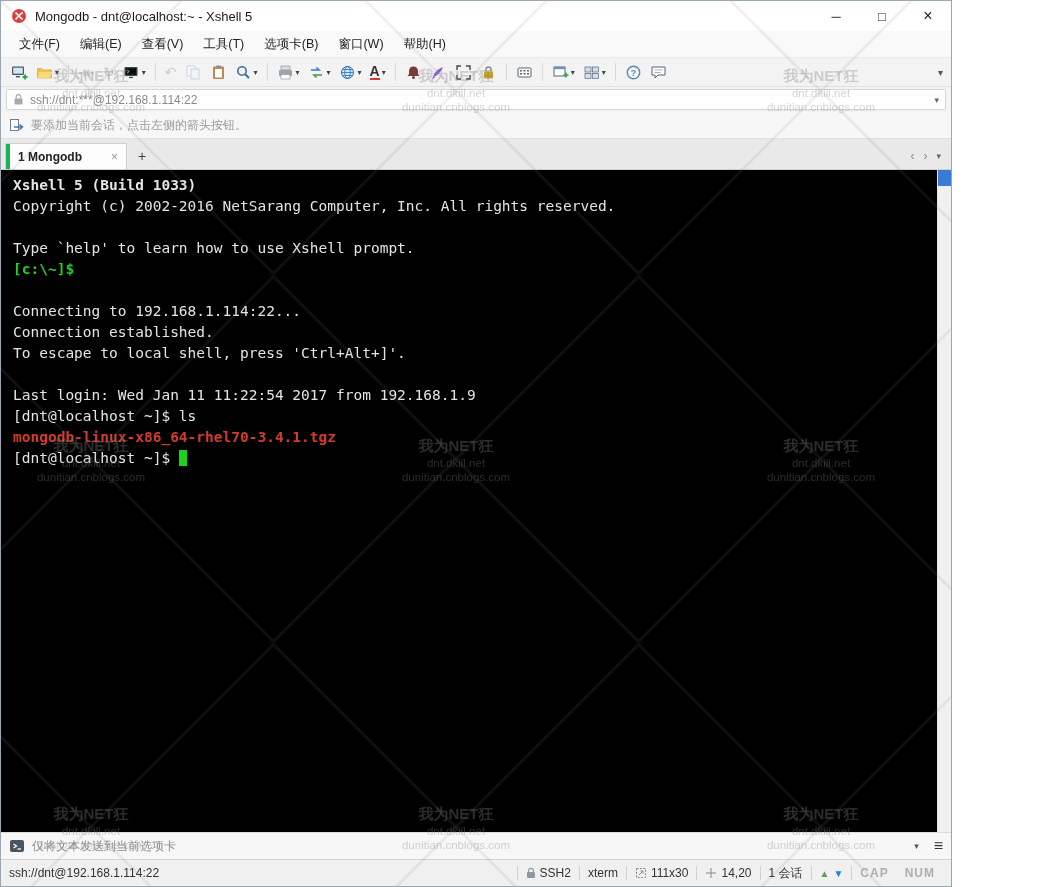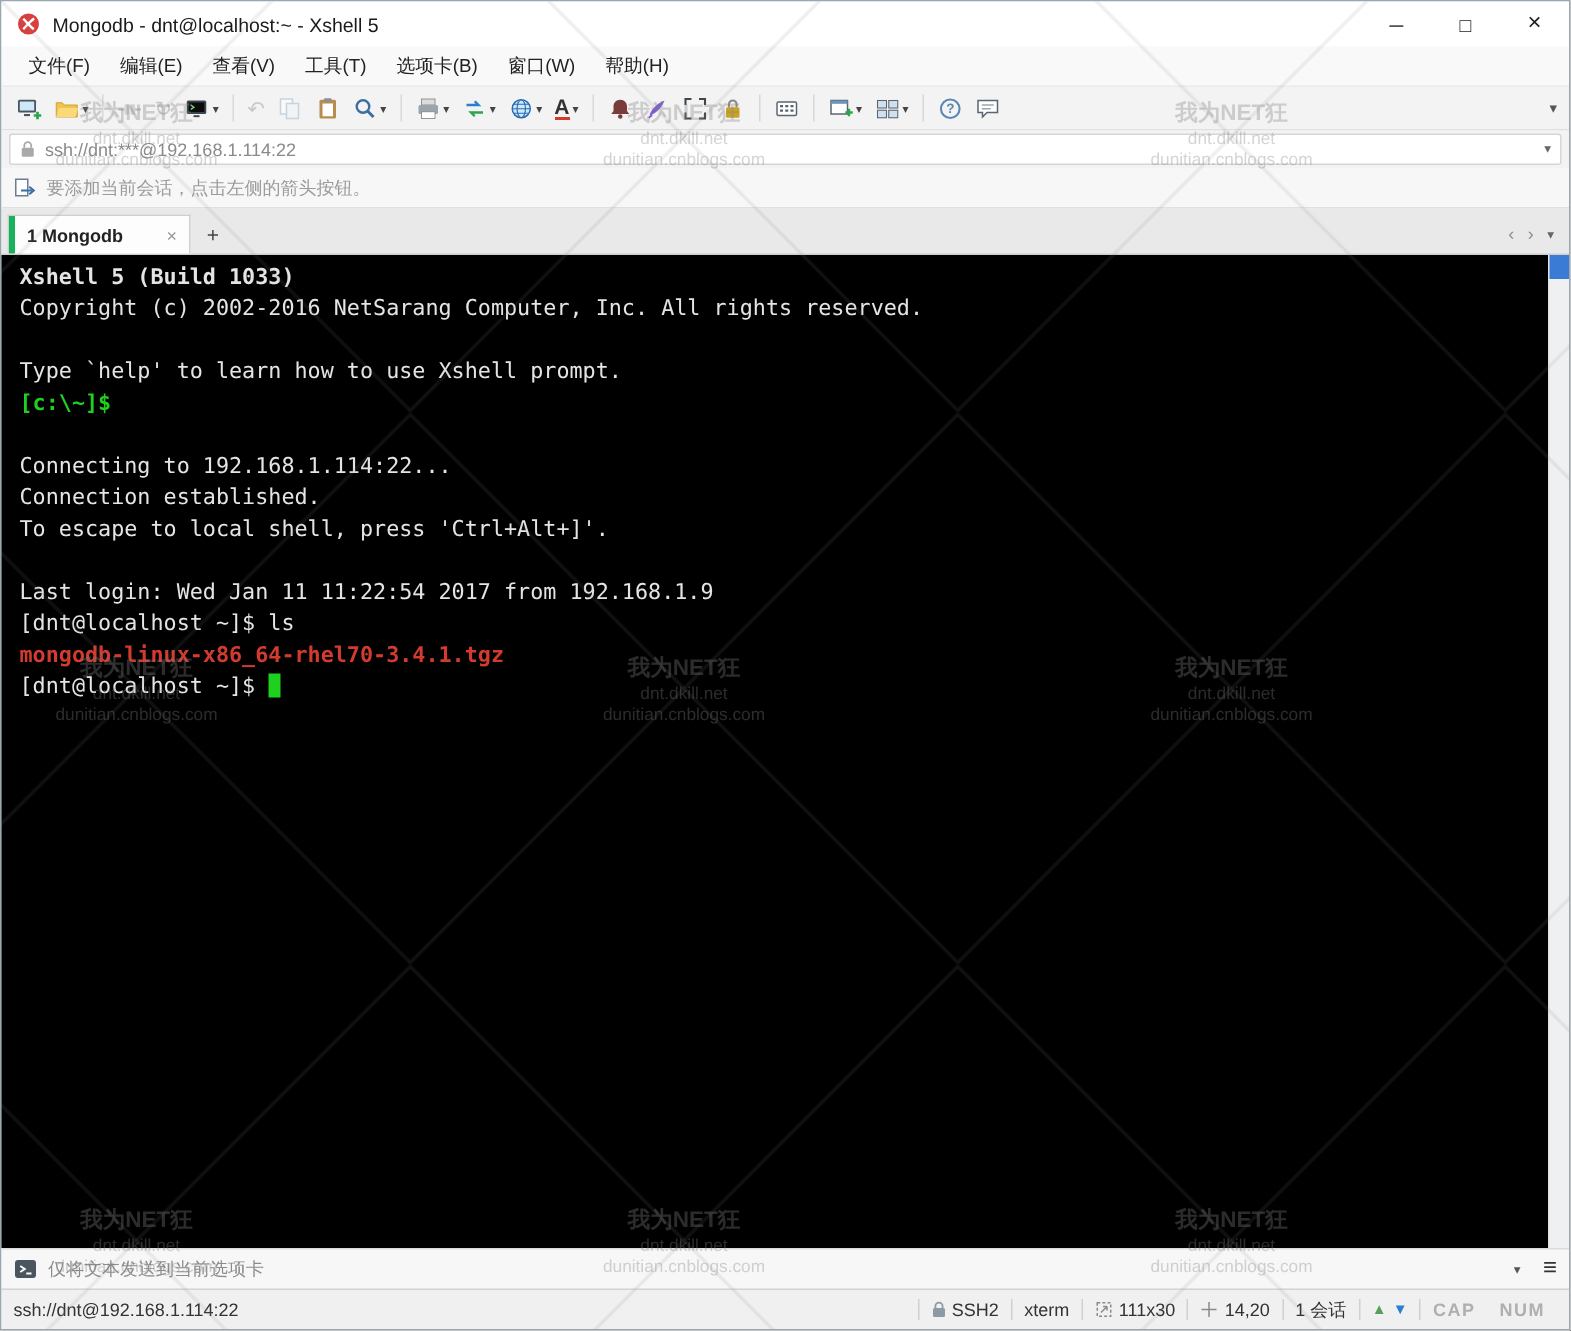--- a/index.html
+++ b/index.html
@@ -1,18 +1,18 @@
 <!DOCTYPE html>
 <html style="--term-bg: #000000; --term-fg: #e4e4e4; --term-green: #1fd11f; --term-red: #d23b2e;"><head>
 <meta charset="utf-8">
 <style>
   * { box-sizing: border-box; margin: 0; padding: 0; }
   html, body { width: 1047px; height: 887px; overflow: hidden; background: #fff;
     font-family: "Liberation Sans", "DejaVu Sans", sans-serif; }
-  .window { position: relative; width: 1047px; height: 887px; border: 1px solid #9aa7b0;
+  .window { position: relative; width: 952px; height: 887px; border: 1px solid #9aa7b0;
     display: flex; flex-direction: column; background: #f5f5f5; }
 
   
   .titlebar { flex: 0 0 30px; background: #fff; display: flex; align-items: center; }
   .app-icon { margin: 0 8px 0 10px; display: flex; }
   .title { font-size: 13px; color: #1a1a1a; }
   .wc { margin-left: auto; display: flex; height: 100%; }
   .wc-btn { width: 46px; display: flex; align-items: center; justify-content: center;
     font-size: 13px; color: #222; cursor: default; }
   .wc-btn.close-btn { font-size: 16px; }

